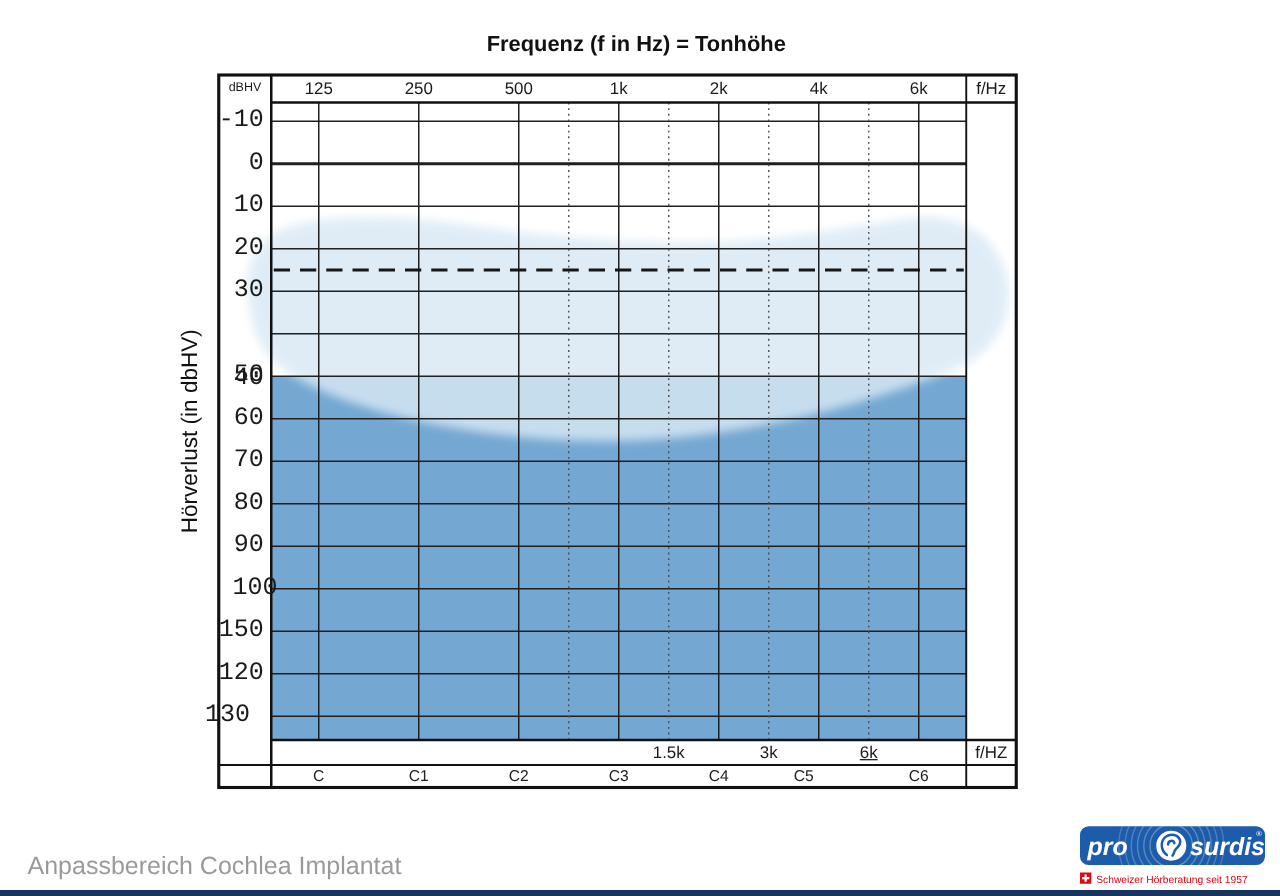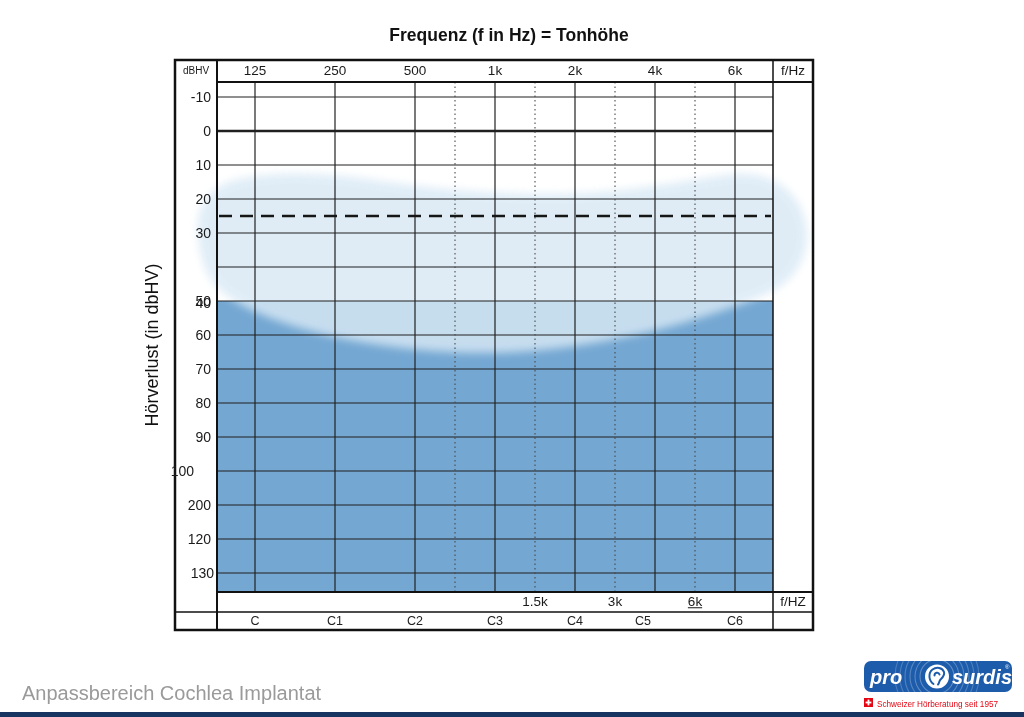--- a/index.html
+++ b/index.html
@@ -3,21 +3,21 @@
 <meta charset="utf-8">
 <style>
   html,body{margin:0;padding:0;background:#fff;}
   #canvas{position:relative;width:1024px;height:717px;background:#ffffff;overflow:hidden;
           font-family:"Liberation Sans",sans-serif;}
   #chart-svg{position:absolute;left:0;top:0;}
   .clb{position:absolute;transform:translate(-50%,-50%);color:#1a1a1a;white-space:nowrap;line-height:1;}
   .clb.right{transform:translate(-100%,-50%);}
   .hdr{font-size:13.5px;}
   .corner{font-size:10px;}
-  .ytick{font-size:14px;}
+  .ytick{font-size:20px;font-family:Liberation Mono, monospace;}
   .bfreq{font-size:13.5px;}
   .note{font-size:12.5px;color:#222;}
   #chart-title{position:absolute;left:185px;top:25px;width:648px;text-align:center;
                font-size:17.5px;font-weight:bold;color:#111;}
   #y-axis-label{position:absolute;left:152px;top:345px;transform:translate(-50%,-50%) rotate(-90deg);
                 font-size:18px;color:#111;white-space:nowrap;}
   #caption{position:absolute;left:22px;top:682px;font-size:20px;color:#9a9a9a;text-align:right;}
   #logo-wrap{position:absolute;left:856px;top:656px;width:164px;height:58px;}
   #bottom-bar{position:absolute;left:0;top:712px;width:1024px;height:5px;background:#173460;}
 </style>
@@ -87,24 +87,24 @@
       <div class="clb ytick right" style="left: 211px; top: 131px;">0</div>
       <div class="clb ytick right" style="left: 211px; top: 165px;">10</div>
       <div class="clb ytick right" style="left: 211px; top: 199px;">20</div>
       <div class="clb ytick right" style="left: 211px; top: 233px;">30</div>
       <div class="clb ytick right" style="left: 211px; top: 267px; margin-top: 36px;">40</div>
       <div class="clb ytick right" style="left: 211px; top: 301px;">50</div>
       <div class="clb ytick right" style="left: 211px; top: 335px;">60</div>
       <div class="clb ytick right" style="left: 211px; top: 369px;">70</div>
       <div class="clb ytick right" style="left: 211px; top: 403px;">80</div>
       <div class="clb ytick right" style="left: 211px; top: 437px;">90</div>
-      <div class="clb ytick right" style="left: 194px; top: 471px;">100</div>
-      <div class="clb ytick right" style="left: 211px; top: 505px;">200</div>
+      <div class="clb ytick right" style="left: 222px; top: 471px;">100</div>
+      <div class="clb ytick right" style="left: 211px; top: 505px;">150</div>
       <div class="clb ytick right" style="left: 211px; top: 539px;">120</div>
-      <div class="clb ytick right" style="left: 214px; top: 573px;">130</div>
+      <div class="clb ytick right" style="left: 200px; top: 573px;">130</div>
       <div class="clb bfreq" style="left: 535px; top: 602px;">1.5k</div>
       <div class="clb bfreq" style="left: 615px; top: 602px;">3k</div>
       <div class="clb bfreq" style="left: 695px; top: 602px; text-decoration: underline;">6k</div>
       <div class="clb bfreq" style="left: 793px; top: 602px;">f/HZ</div>
       <div class="clb note" style="left: 255px; top: 621px;">C</div>
       <div class="clb note" style="left: 335px; top: 621px;">C1</div>
       <div class="clb note" style="left: 415px; top: 621px;">C2</div>
       <div class="clb note" style="left: 495px; top: 621px;">C3</div>
       <div class="clb note" style="left: 575px; top: 621px;">C4</div>
       <div class="clb note" style="left: 643px; top: 621px;">C5</div>

